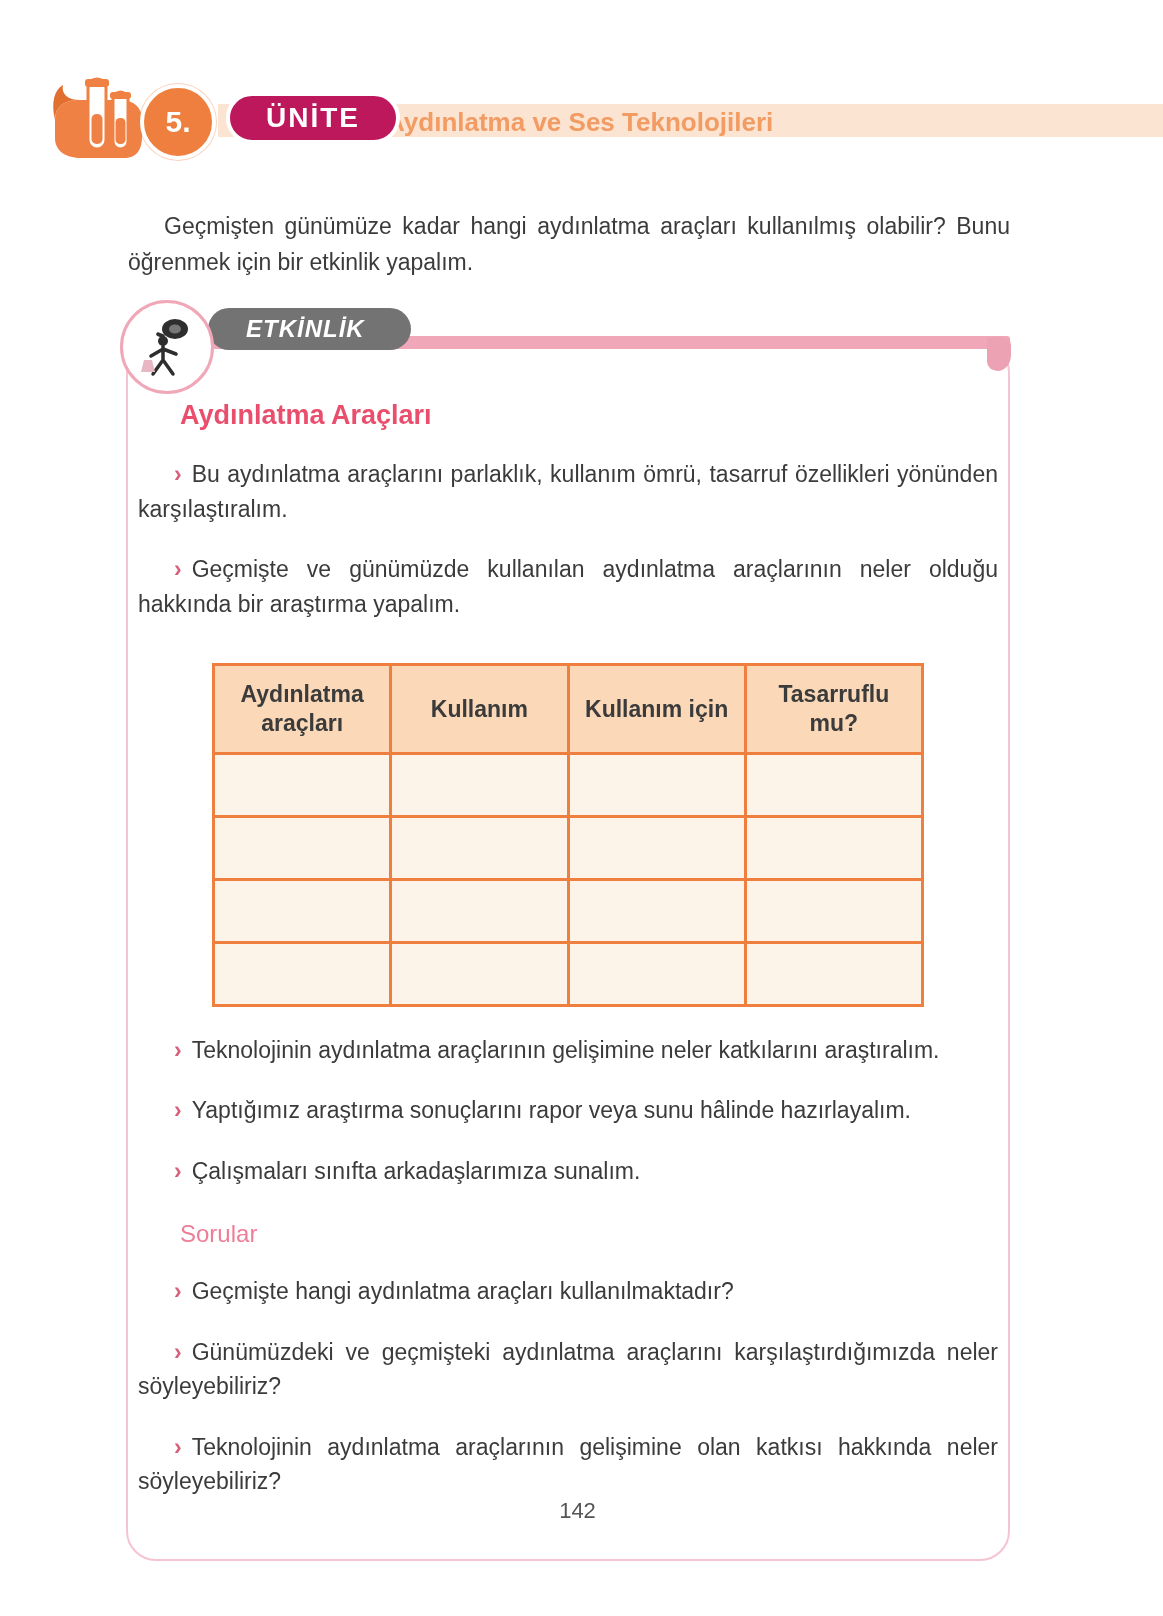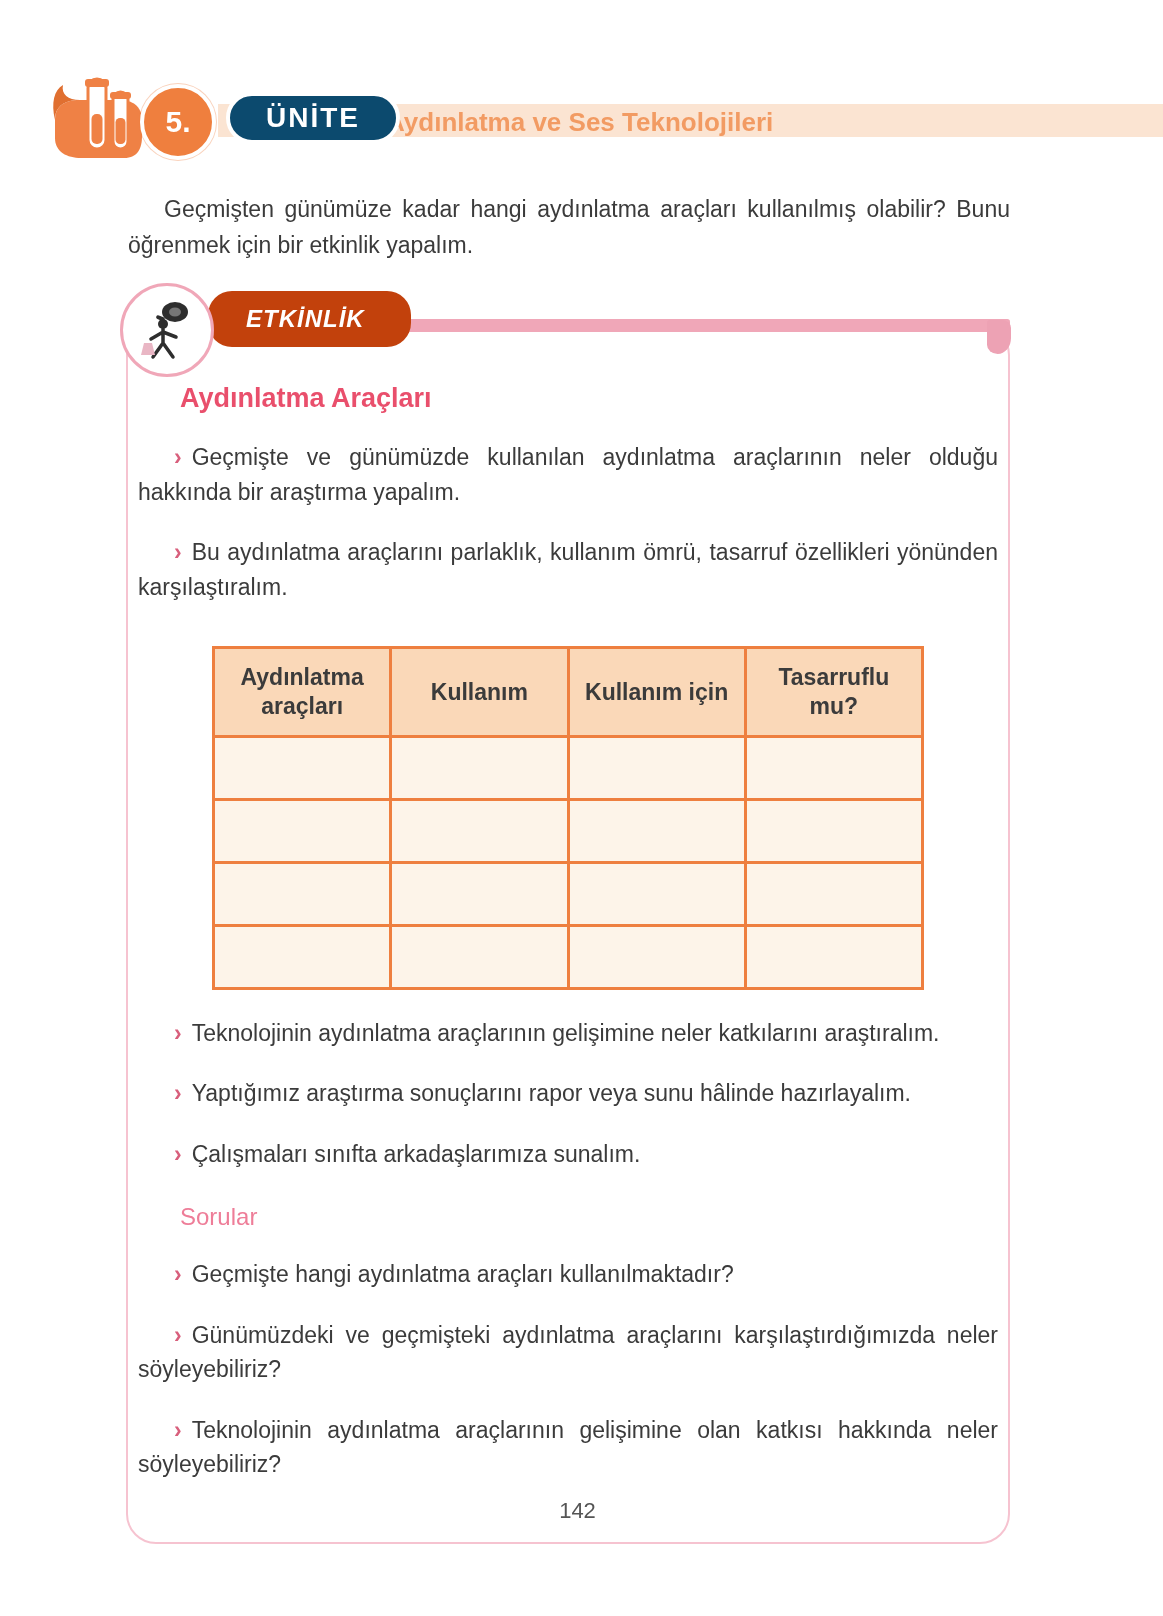--- a/index.html
+++ b/index.html
@@ -23,32 +23,32 @@
   .unit-circle{
     position:absolute;left:140px;top:84px;width:68px;height:68px;
     background:#ef7f3e;border:4px solid #ffffff;border-radius:50%;
     display:flex;align-items:center;justify-content:center;
     color:#fff;font-weight:bold;font-size:30px;
     box-shadow:0 0 0 1px rgba(239,127,62,.35);
     z-index:3;
   }
   .unit-pill{
     position:absolute;left:226px;top:92px;height:44px;padding:0 36px;
-    background:#0c4a6e;border:4px solid #ffffff;border-radius:28px;
+    background:#be185d;border:4px solid #ffffff;border-radius:28px;
     display:flex;align-items:center;color:#fff;font-weight:bold;
     font-size:28px;letter-spacing:2px;z-index:2;
   }
   .unit-title{
     position:absolute;left:386px;top:107px;
     font-size:26px;color:#f29b63;font-weight:bold;
   }
 
   
   .intro{
-    margin:24px 153px 0 128px;
+    margin:41px 153px 0 128px;
     font-size:23px;line-height:1.55;
     text-align:justify;text-indent:36px;
   }
 
   
   .activity-box{
     position:relative;
     margin:62px 153px 0 126px;
     border:2px solid #f6c3d0;
     border-radius:30px;
@@ -63,22 +63,22 @@
     content:"";position:absolute;right:-1px;top:1px;width:24px;height:34px;
     background:#eda2b4;
     border-radius:4px 14px 20px 16px / 4px 12px 24px 14px;
   }
   .badge-circle{
     position:absolute;top:-44px;left:-8px;width:88px;height:88px;
     background:#fff;border:3px solid #f0a7b8;border-radius:50%;
     display:flex;align-items:center;justify-content:center;z-index:2;
   }
   .badge-pill{
-    position:absolute;top:-36px;left:80px;height:56px;padding:0 46px 0 38px;
-    background:#c2410c;border-radius:24px;
+    position:absolute;top:-36px;left:80px;height:42px;padding:0 46px 0 38px;
+    background:#737373;border-radius:24px;
     display:flex;align-items:center;
     color:#fff;font-weight:bold;font-style:italic;
     font-size:24px;letter-spacing:1px;z-index:1;
   }
 
   .act-title{margin:30px 0 0 42px;color:#e94f6c;font-size:27px;font-weight:bold;}
   .pink-heading{margin:32px 0 0 42px;color:#ee7d98;font-size:24px;font-weight:400;}
 
   .bullet{
     margin:26px 0 0 0;font-size:23px;line-height:1.5;
@@ -154,24 +154,24 @@
         <circle cx="25" cy="25" r="5" fill="#2e2e2e"></circle>
         <path d="M25 30 L25 44 M25 33 L13 40 M25 33 L38 38 M25 44 L15 58 M25 44 L35 58" stroke="#2e2e2e" stroke-width="3.5" fill="none" stroke-linecap="round"></path>
         <path d="M6 44 h8 l3 12 h-14 z" fill="#e9b6c4"></path>
       </svg>
     </div>
 
     <h2 class="act-title">Aydınlatma Araçları</h2>
 
 
     <p class="bullet">
+      <span class="arrow">›</span><span>Bu aydınlatma araçlarını parlaklık, kullanım ömrü, tasarruf özellikleri yönünden karşılaştıralım.</span>
+    </p>
+    <p class="bullet">
       <span class="arrow">›</span><span>Geçmişte ve günümüzde kullanılan aydınlatma araçlarının neler olduğu hakkında bir araştırma yapalım.</span>
-    </p>
-    <p class="bullet">
-      <span class="arrow">›</span><span>Bu aydınlatma araçlarını parlaklık, kullanım ömrü, tasarruf özellikleri yönünden karşılaştıralım.</span>
     </p>
 
     <table class="cmp">
       <thead>
         <tr>
           <th>Aydınlatma araçları</th>
           <th>Kullanım</th>
           <th>Kullanım için</th>
           <th>Tasarruflu mu?</th>
         </tr>

